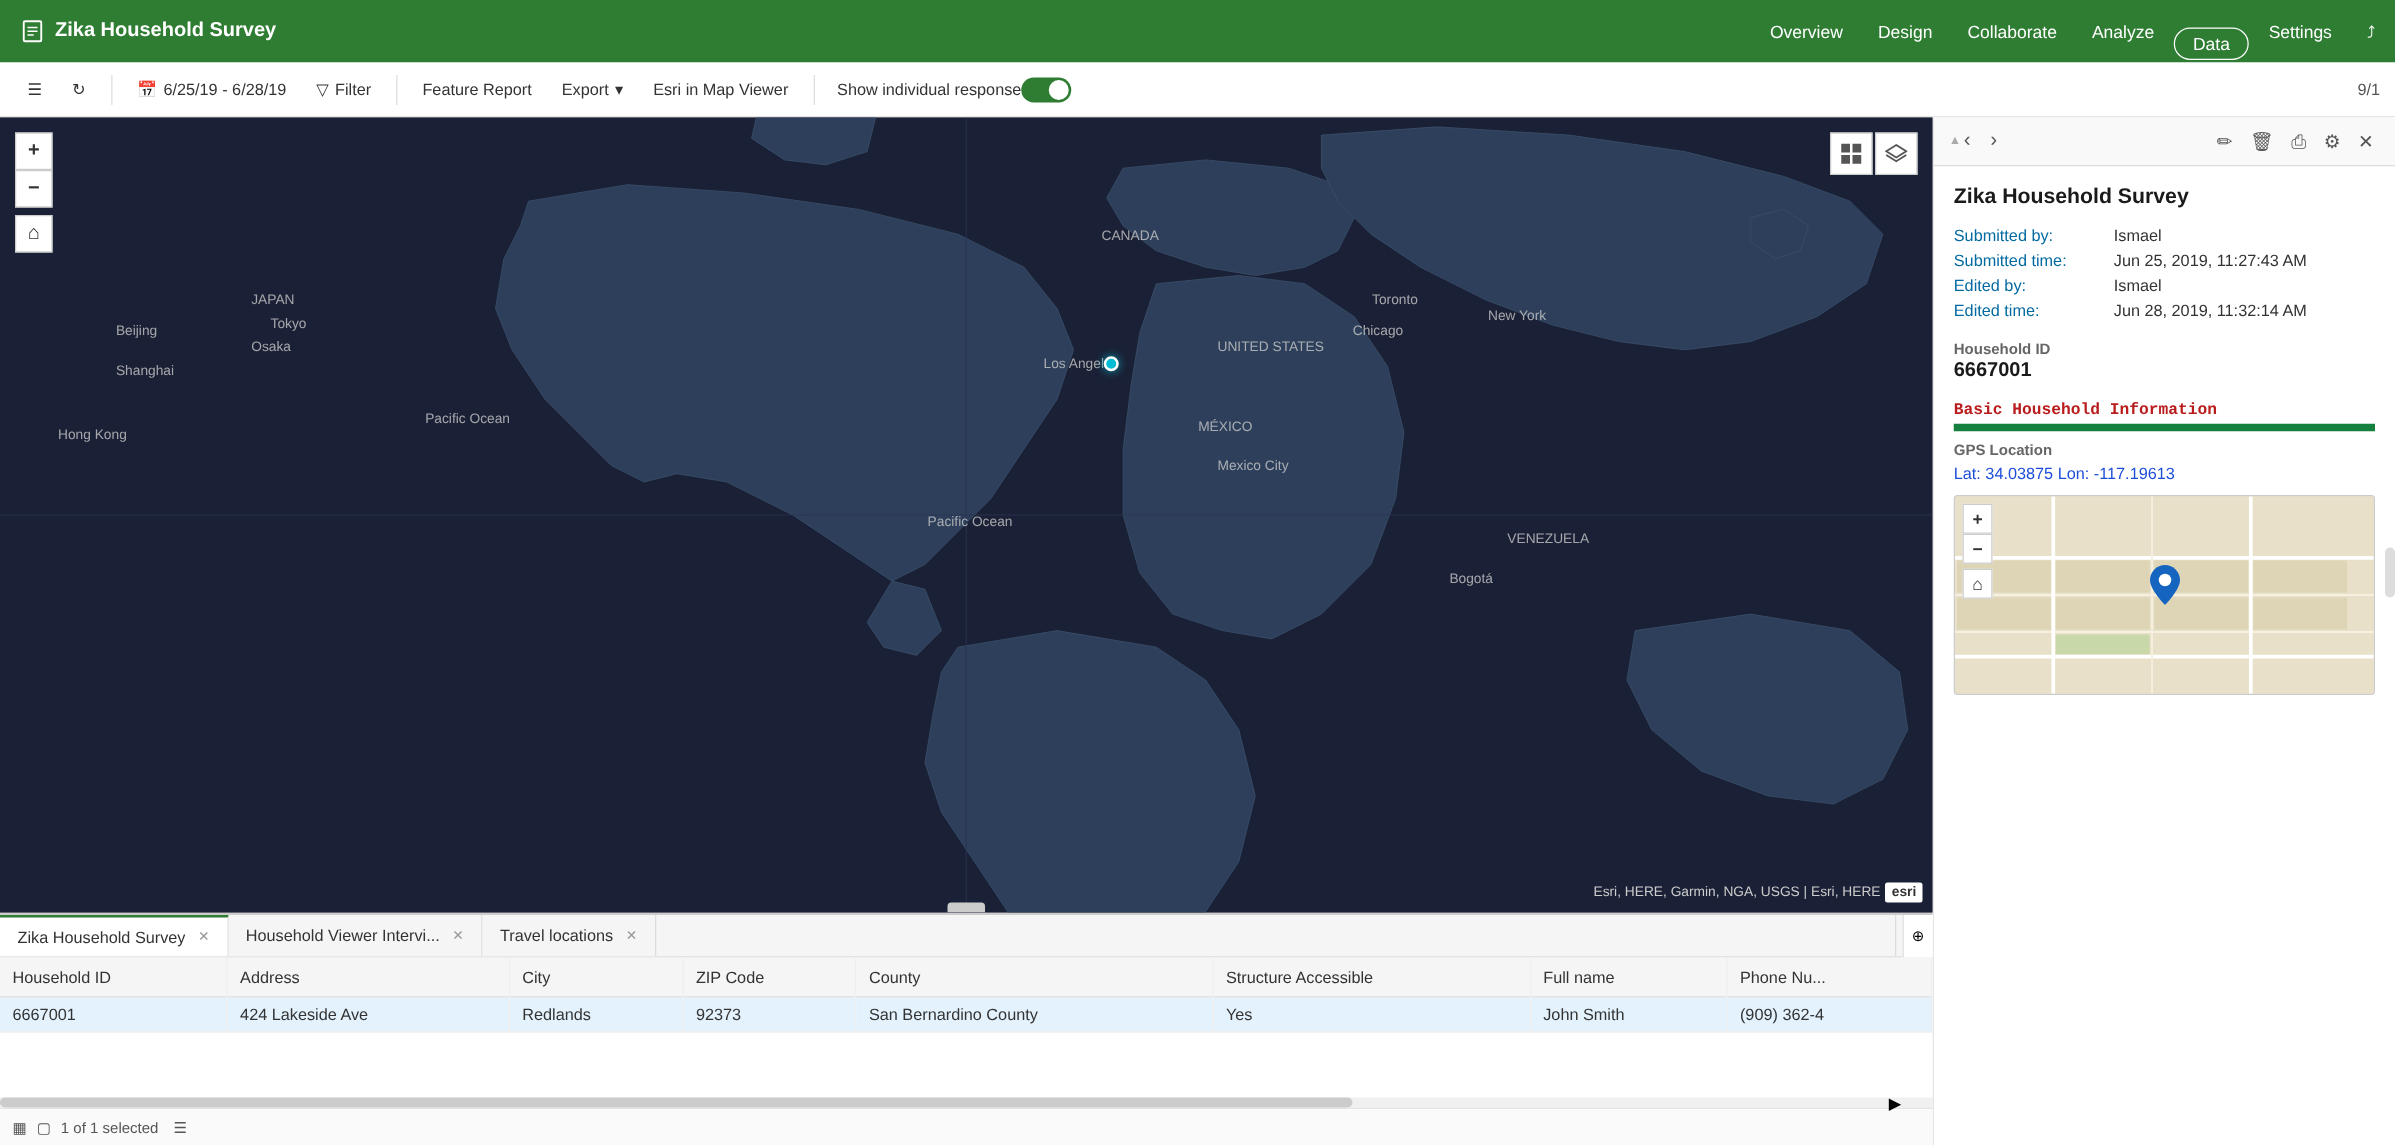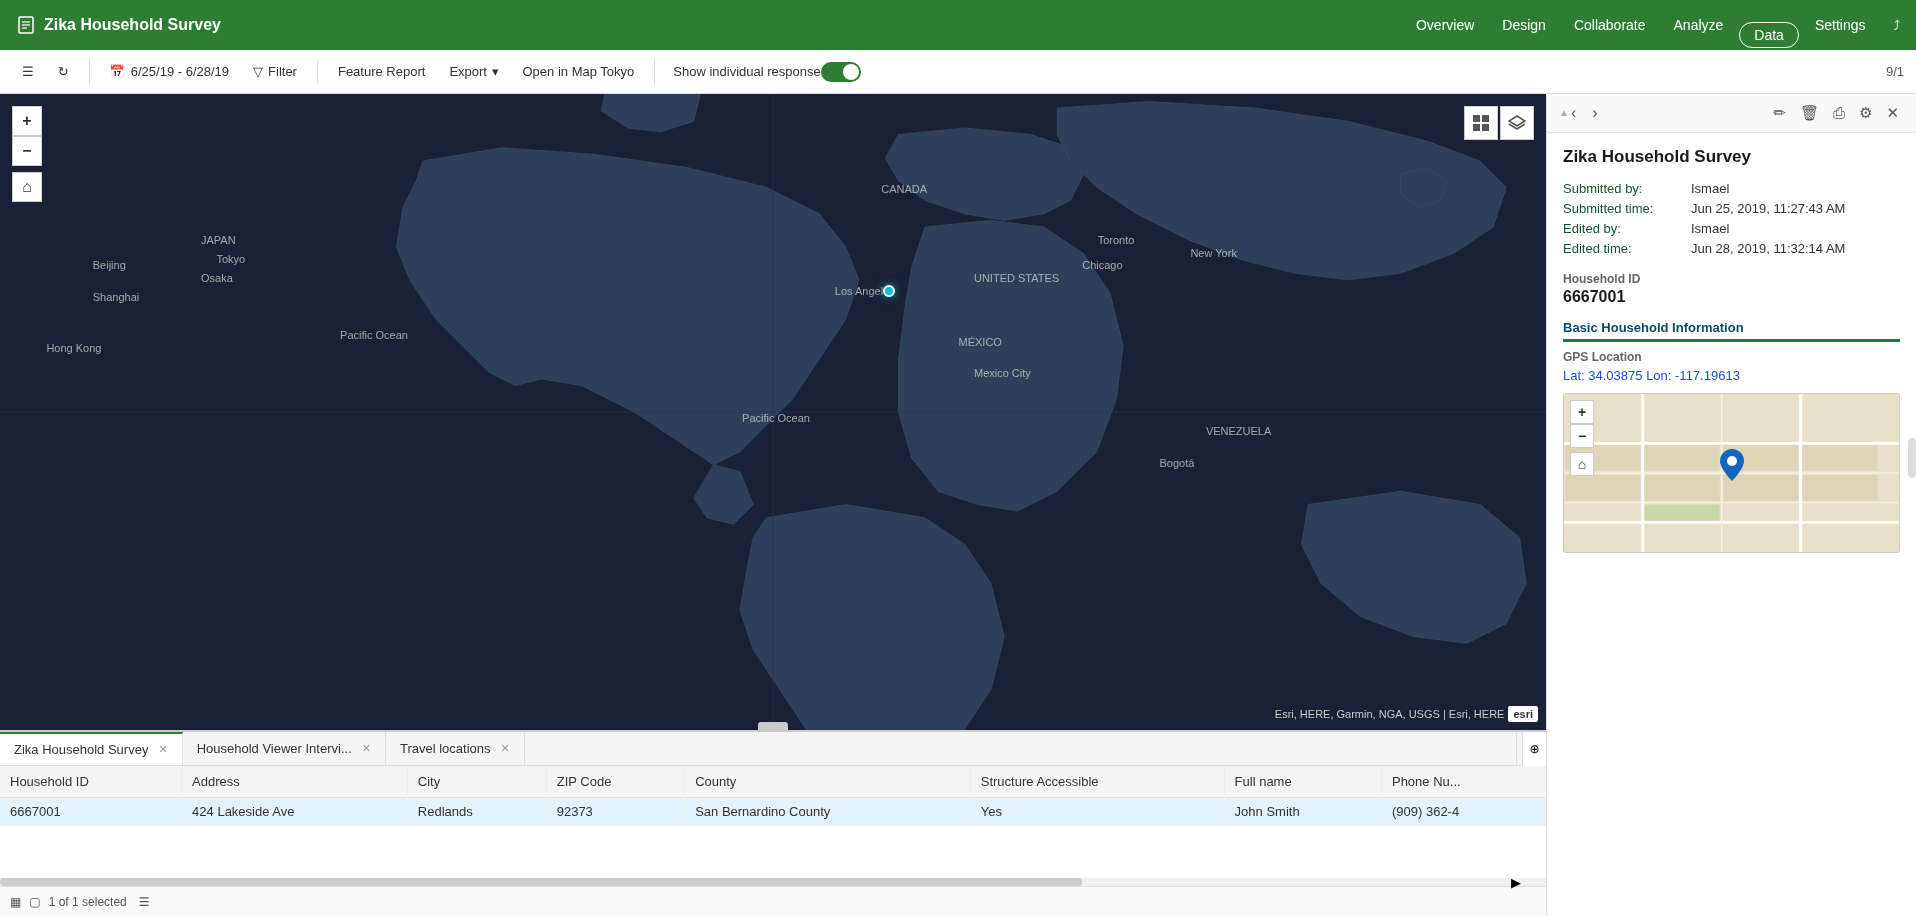--- a/index.html
+++ b/index.html
@@ -326,34 +326,35 @@
       color: #1a1a1a;
       margin-bottom: 14px;
     }
     .meta-row {
       display: flex;
       gap: 8px;
       margin-bottom: 5px;
       font-size: 13px;
     }
     .meta-label {
-      color: #14532d;
+      color: #0369a1;
       width: 120px;
       flex-shrink: 0;
     }
     .meta-value {
       color: #333;
     }
     .section-title {
       font-size: 13px;
       font-weight: 600;
-      color: #0c4a6e;
+      color: #b91c1c;
       margin: 14px 0 8px 0;
-      border-bottom: 3px solid #15803d;
+      border-bottom: 6px solid #15803d;
       padding-bottom: 4px;
+      font-family: Liberation Mono, monospace;
     }
     .field-label {
       font-size: 12px;
       color: #666;
       margin-bottom: 2px;
       font-weight: 600;
     }
     .field-value {
       font-size: 16px;
       color: #1a1a1a;
@@ -464,21 +465,21 @@
   </button>
   <div class="toolbar-sep"></div>
   <button class="toolbar-btn">
     <span>Feature Report</span>
   </button>
   <button class="toolbar-btn">
     <span>Export</span>
     <span>▾</span>
   </button>
   <button class="toolbar-btn">
-    <span>Open in Map Tokyo</span>
+    <span>Esri in Map Viewer</span>
   </button>
   <div class="toolbar-sep"></div>
   <div class="toggle-group">
     <span>Show individual response</span>
     <div class="toggle"></div>
   </div>
   <div class="toolbar-right">9/1</div>
 </div>
 
 <div class="main-area">

